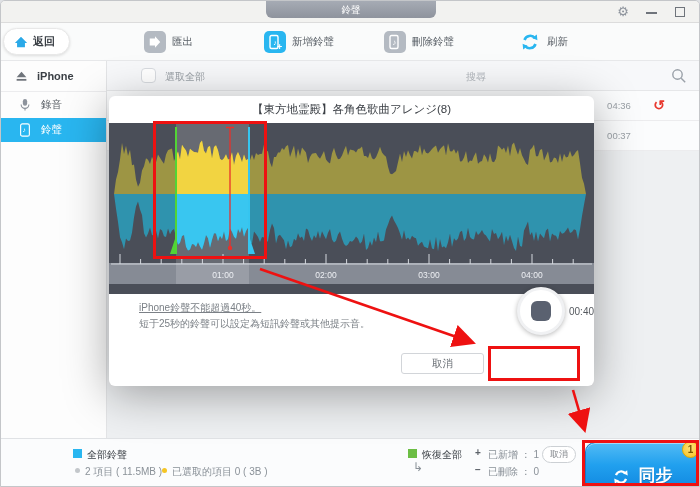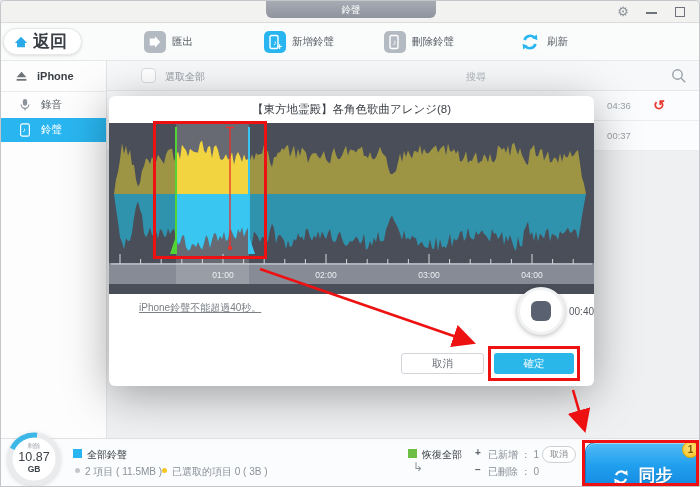--- a/index.html
+++ b/index.html
@@ -16,21 +16,21 @@
     color:#fff; font-size:9.5px; text-align:center; line-height:17px; }
   .win-gear { position:absolute; right:72px; top:3px; color:#8d939c; font-size:13px; line-height:16px; cursor:default;}
   .win-min  { position:absolute; right:44px; top:11px; width:11px; height:2px; background:#6f747b; }
   .win-max  { position:absolute; right:16px; top:6px; width:10px; height:10px; border:1.5px solid #6f747b; background:#f2f2f0;}
   
   .toolbar { position:absolute; left:0; top:22px; width:700px; height:38px;
     background:#fafbfb; border-bottom:1px solid #e7e8ea; }
   .back-pill { position:absolute; left:2px; top:5px; height:27px; padding:0 14px 0 10px;
     background:#fff; border:1px solid #e8e8e8; border-radius:14px;
     box-shadow:0 1px 3px rgba(0,0,0,.12); display:flex; align-items:center; gap:5px; }
-  .back-pill span { font-size:17px; font-weight:bold; color:#3a3f45; }
+  .back-pill span { font-size:11px; font-weight:bold; color:#3a3f45; }
   .tb-item { position:absolute; top:7px; height:24px; display:flex; align-items:center; gap:6px; }
   .tb-item .lbl { font-size:10.5px; color:#5c6269; }
   .ic-sq { width:22px; height:22px; border-radius:5px; display:flex; align-items:center; justify-content:center; }
   .ic-gray { background:#b4bac2; } .ic-blue { background:#29b6f0; }
   
   .sidebar { position:absolute; left:0; top:60px; width:106px; height:377px;
     background:#fdfdfd; border-right:1px solid #e3e4e6; }
   .dev-row { height:31px; border-bottom:1px solid #ececee; display:flex; align-items:center; gap:9px; padding-left:14px; }
   .dev-row span { font-size:11px; font-weight:bold; color:#3a3f45; }
   .side-item { height:26px; display:flex; align-items:center; gap:10px; padding-left:18px; font-size:10.5px; color:#5c6269; }
@@ -245,38 +245,29 @@
             <path d="M146,131 L141,116 L139,116 L139,131 Z" fill="#35c5f0"></path>
           </g>
           <g>
             <line x1="121" y1="4" x2="121" y2="124" stroke="#e8312a" stroke-width="1.3"></line>
             <line x1="117" y1="4.5" x2="125" y2="4.5" stroke="#e8312a" stroke-width="1.3"></line>
             <circle cx="121" cy="125" r="2.2" fill="#e8312a"></circle>
           </g>
         </svg>
     </div>
     <div class="dlg-info1">iPhone鈴聲不能超過40秒。</div>
+    <div class="dlg-info2">短于25秒的鈴聲可以設定為短訊鈴聲或其他提示音。</div>
     <div class="stop-btn">
       <div class="sq"></div>
     </div>
     <div class="dlg-dur">00:40</div>
     <div class="btn btn-cancel">取消</div>
-    <div class="btn btn-ok">確定</div>
   </div>
 
   <div class="statusbar"></div>
-  <div class="gauge">
-    <svg width="56" height="56" viewBox="0 0 56 56">
-      <circle cx="28" cy="28" r="24" fill="#ffffff" stroke="#e9ebec" stroke-width="5"></circle>
-      <circle cx="28" cy="28" r="24" fill="none" stroke="#3bb7e8" stroke-width="5" stroke-dasharray="30 121" transform="rotate(-155 28 28)"></circle>
-    </svg>
-    <div class="t1">剩餘</div>
-    <div class="t2">10.87</div>
-    <div class="t3">GB</div>
-  </div>
   <div class="sq9" style="left:72px;top:448px;background:#29b6f0"></div>
   <div class="sb-label" style="left:86px;top:447px">全部鈴聲</div>
   <div class="bullet" style="left:74px;top:467px;background:#c3c7cb"></div>
   <div class="sb-gray" style="left:84px;top:464px">2 項目 ( 11.5MB )</div>
   <div class="bullet" style="left:161px;top:467px;background:#f5c524"></div>
   <div class="sb-gray" style="left:171px;top:464px">已選取的項目 0 ( 3B )</div>
   <div class="sq9" style="left:407px;top:448px;background:#6cbe44"></div>
   <div class="sb-label" style="left:421px;top:447px">恢復全部</div>
   <div class="sb-gray" style="left:412px;top:459px;font-size:12px">↳</div>
   <div class="sb-label" style="left:474px;top:446px;color:#5c6269;font-weight:bold">+</div>

